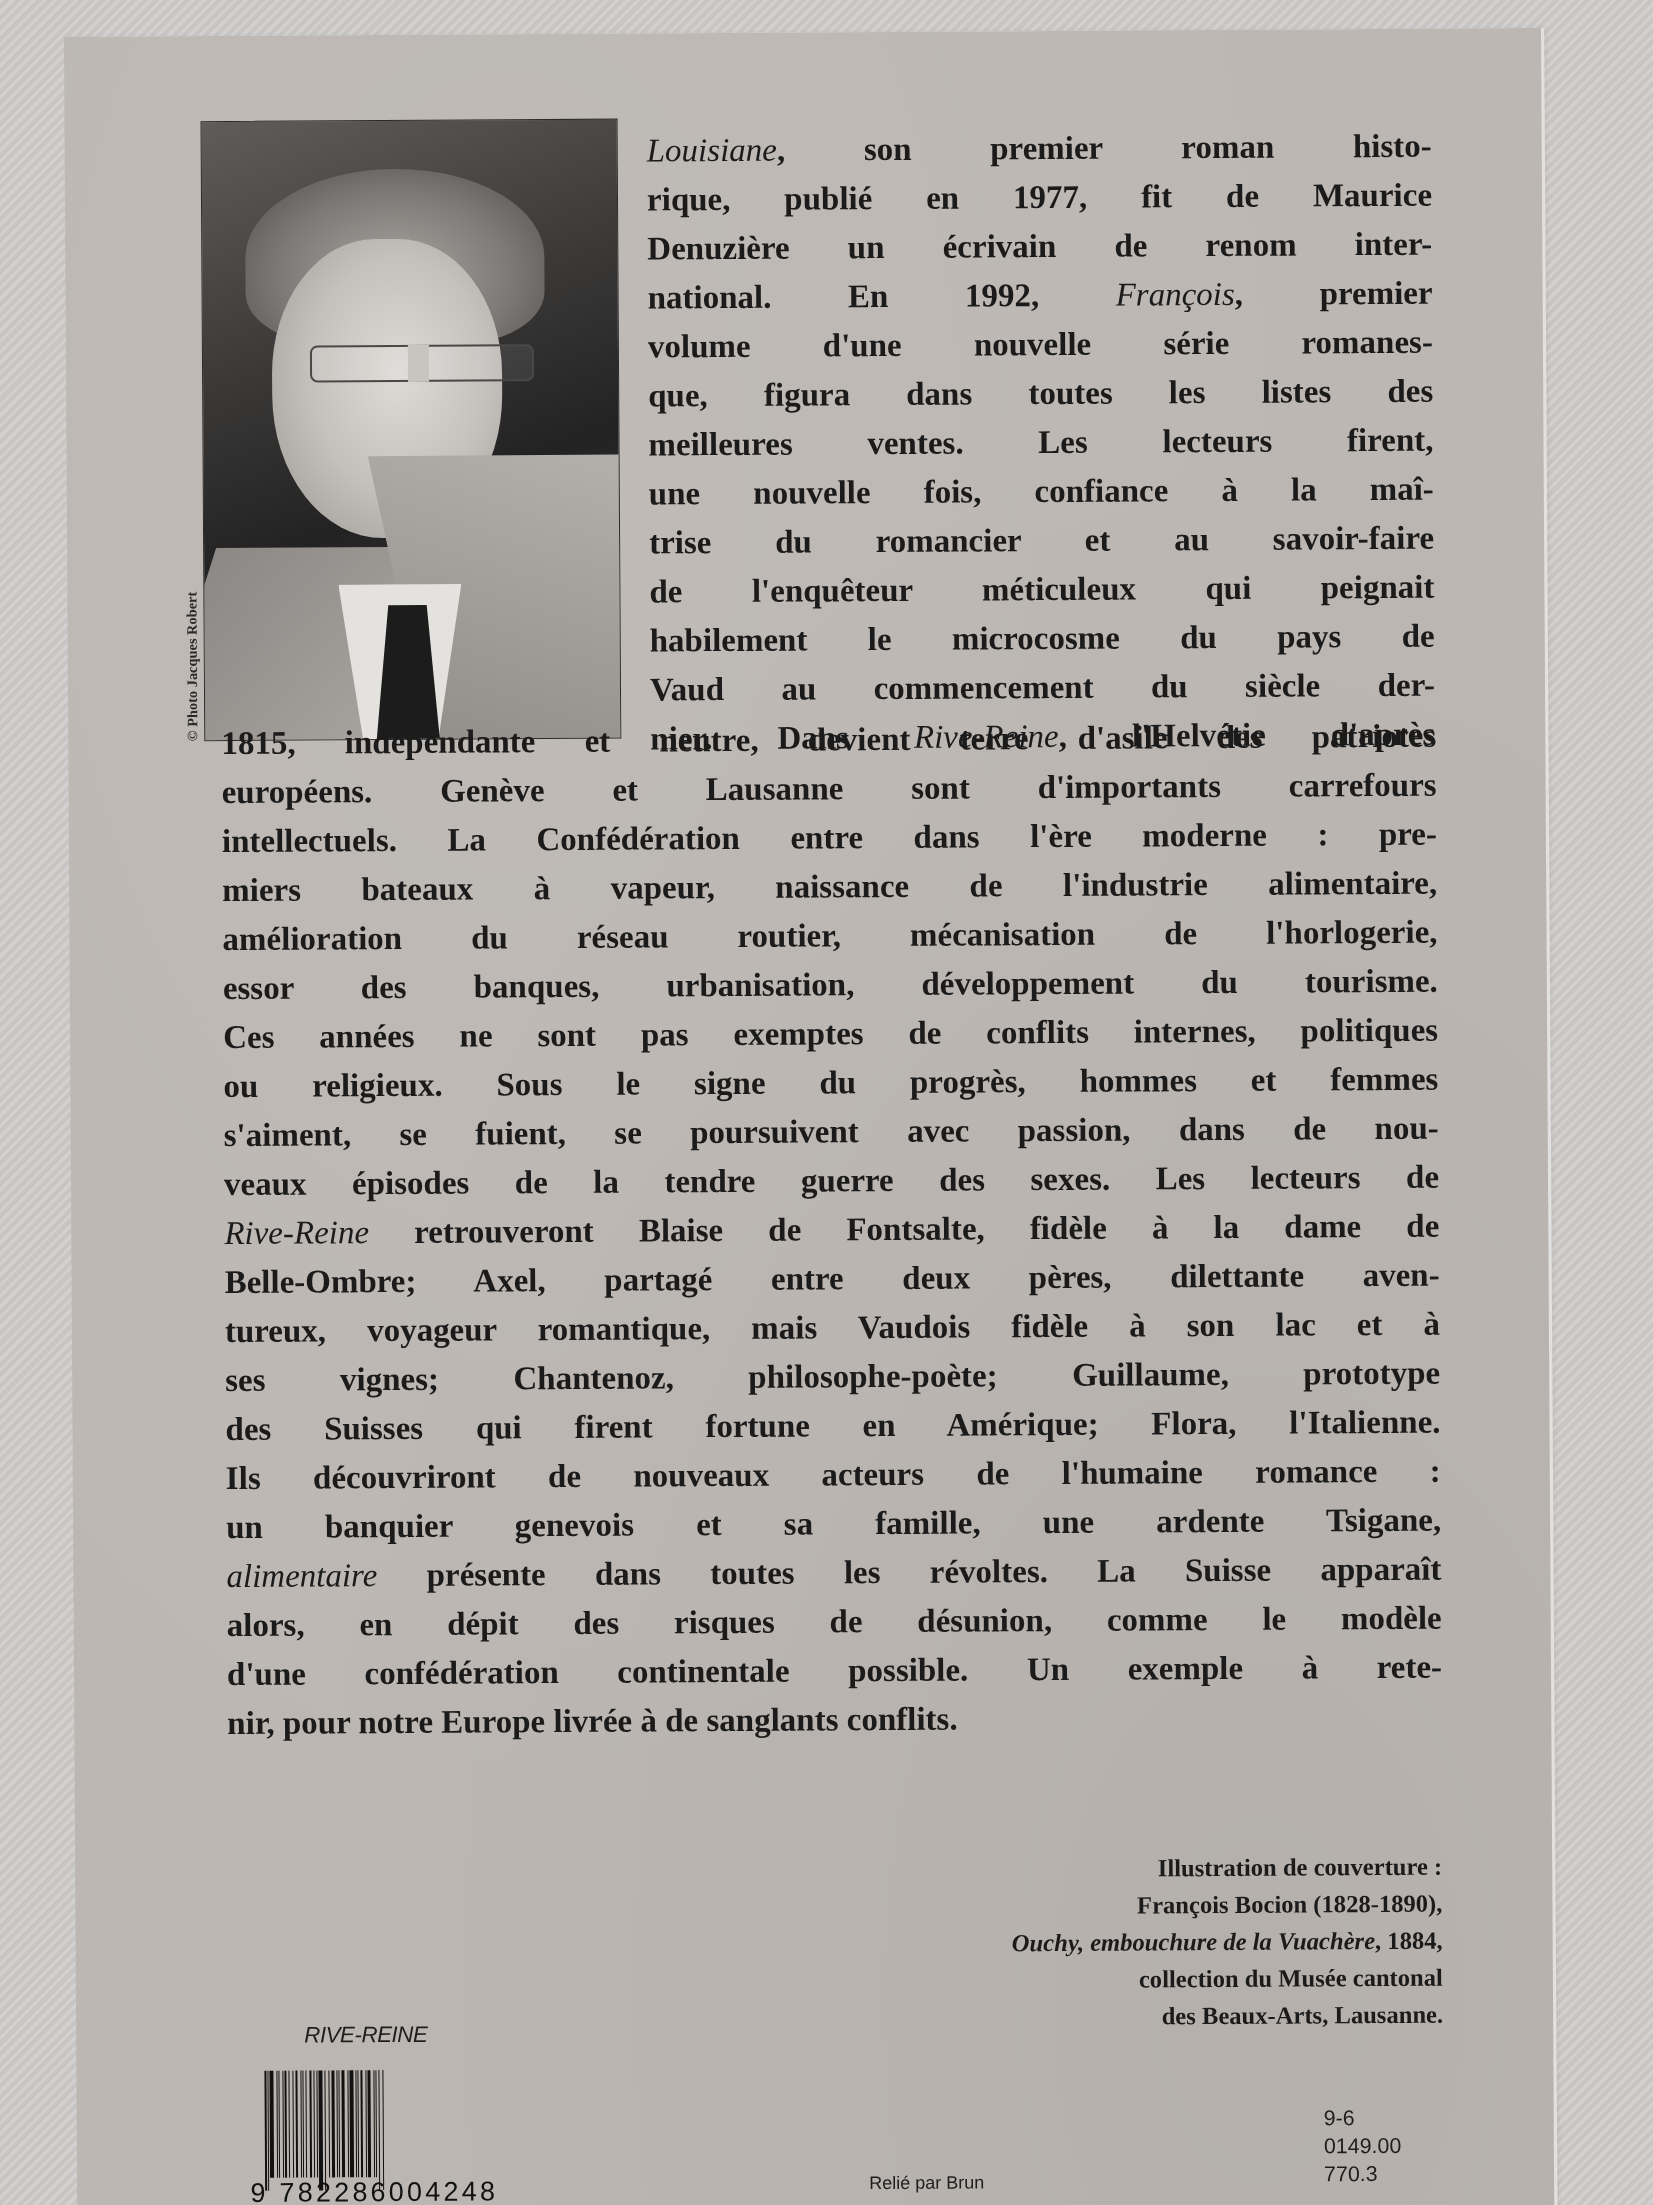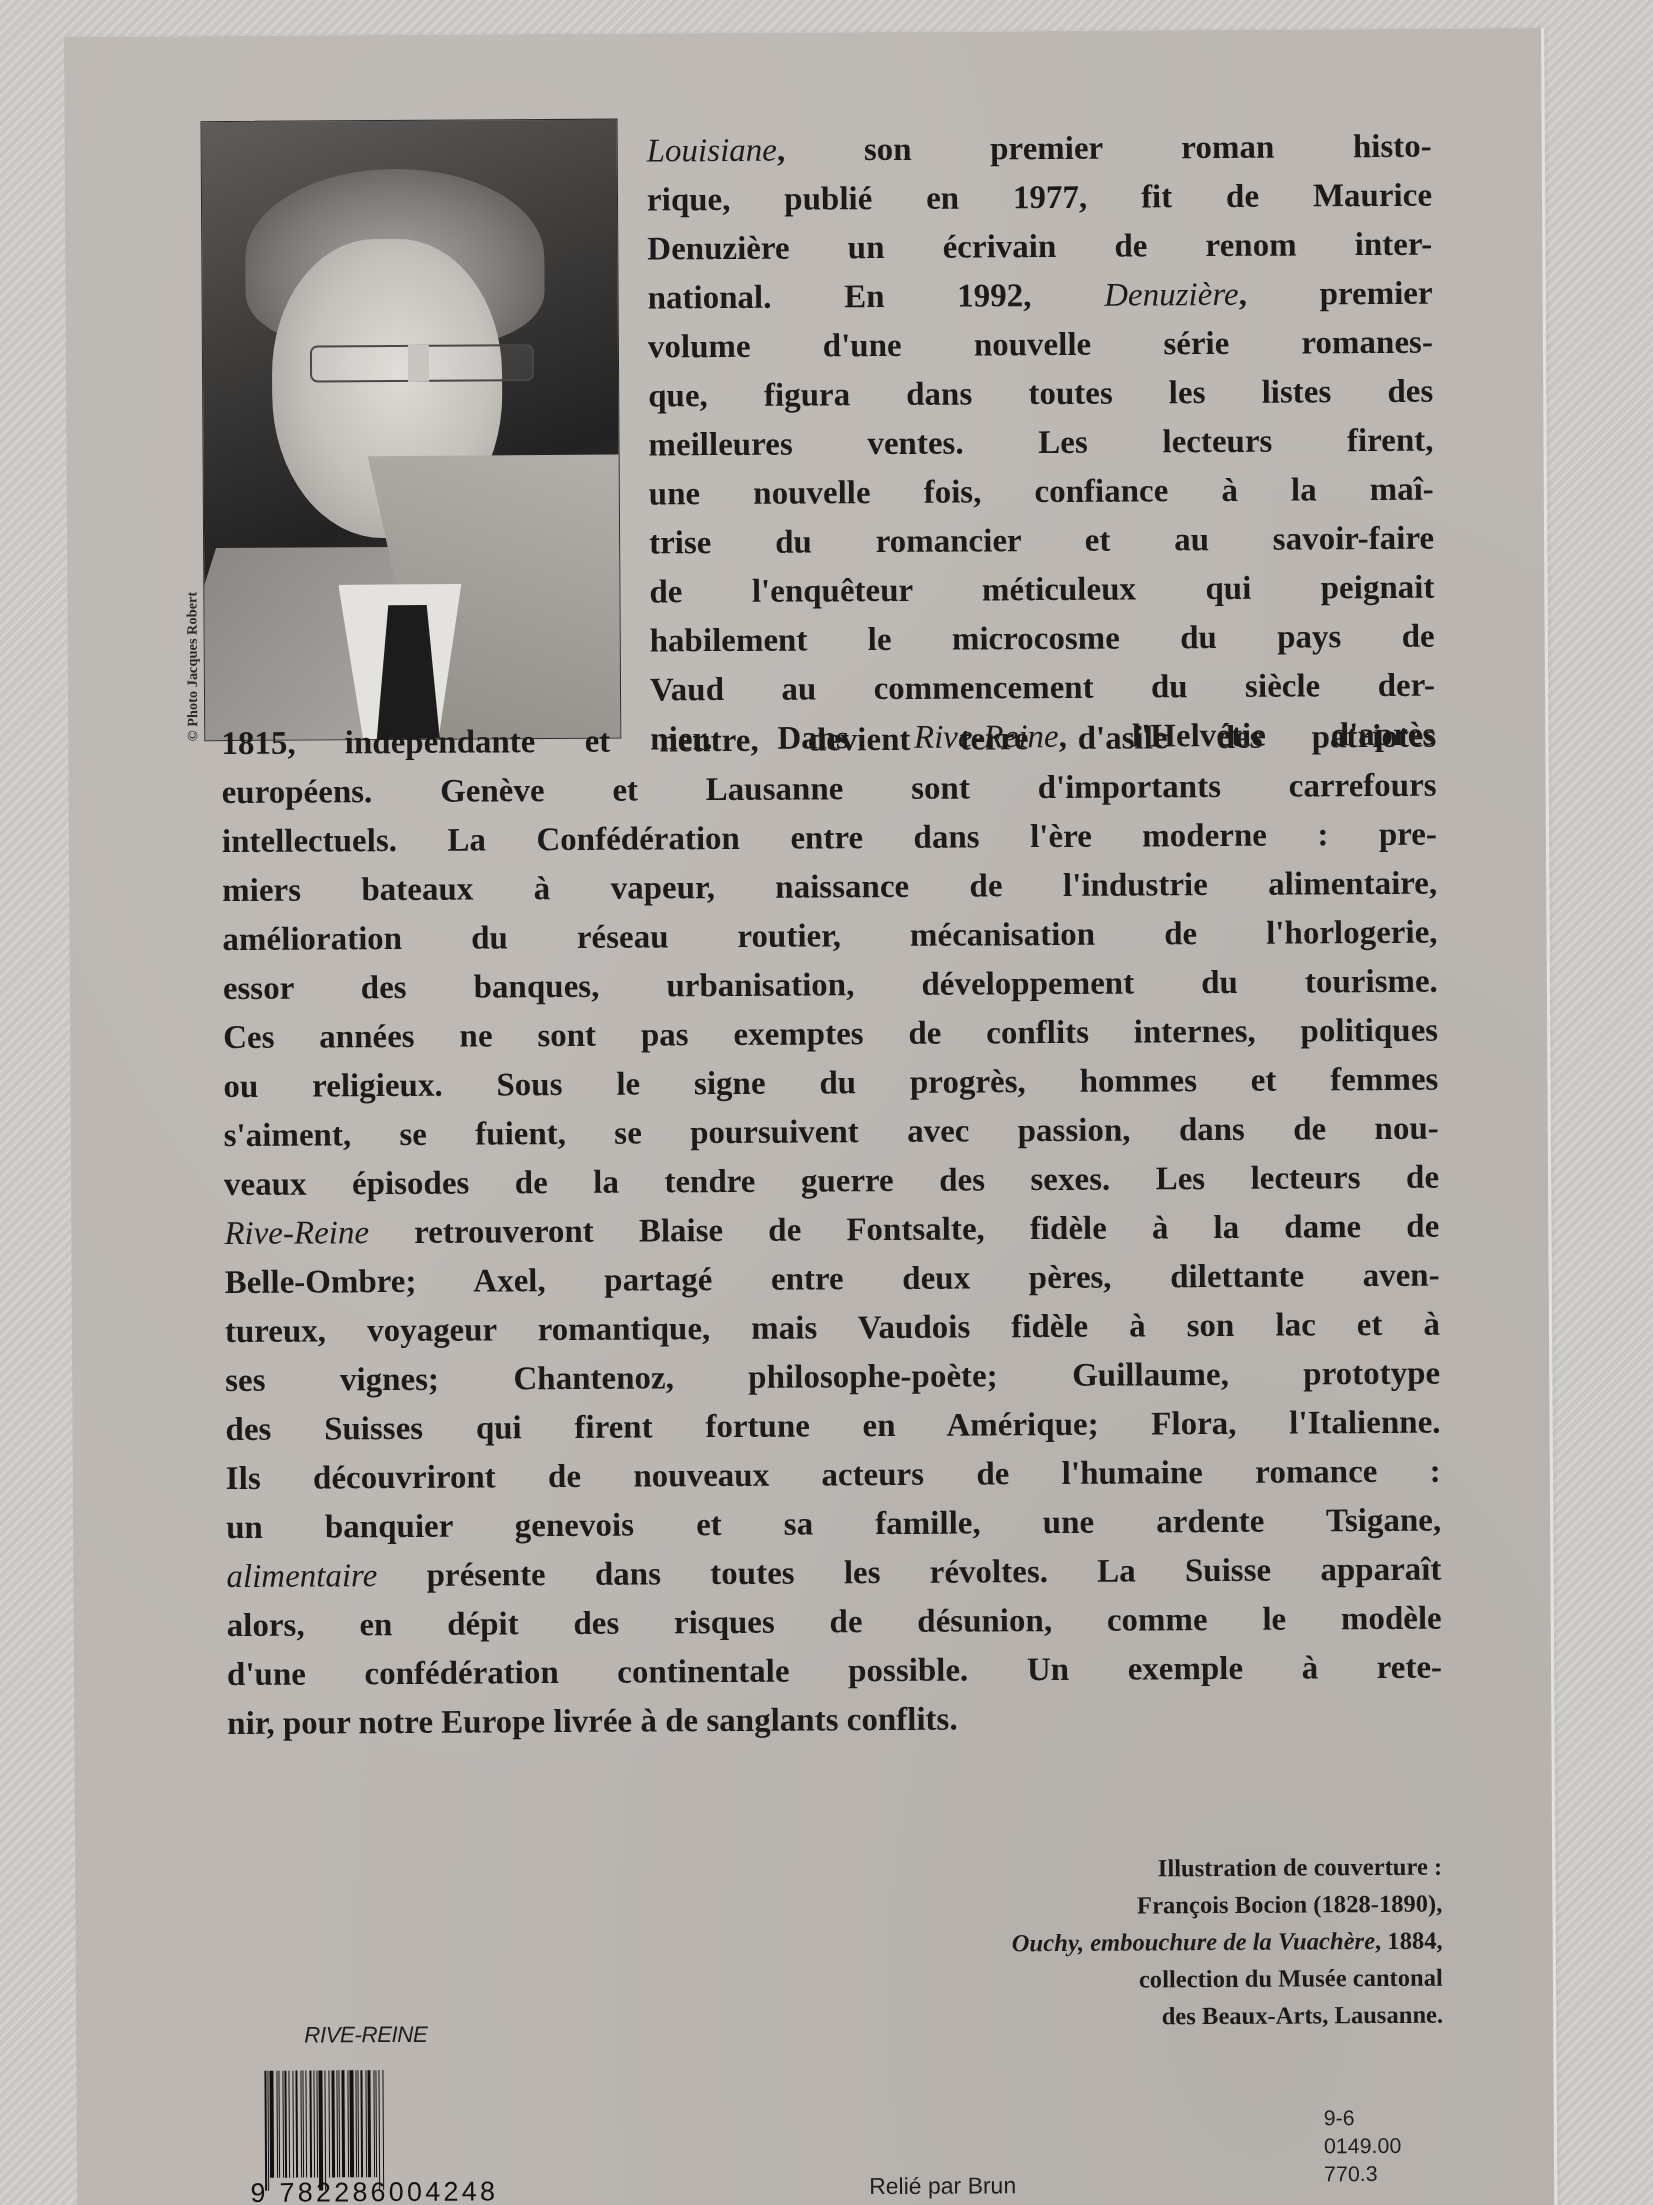--- a/index.html
+++ b/index.html
@@ -216,21 +216,21 @@
       font-size: 27px;
       color: #111;
       letter-spacing: 3.2px;
       white-space: nowrap;
     }
     .binding {
       position: absolute;
       left: 792px;
       top: 2141px;
       font-family: "Liberation Sans", sans-serif;
-      font-size: 23px;
+      font-size: 18px;
       color: #1e1e1e;
     }
     .codes {
       position: absolute;
       left: 1247px;
       top: 2075px;
       font-family: "Liberation Sans", sans-serif;
       font-size: 21.4px;
       line-height: 28px;
       color: #1e1e1e;
@@ -251,21 +251,21 @@
     <div class="shirt"></div>
     <div class="tie"></div>
   </div>
 
   <div class="photo-credit">© Photo Jacques Robert</div>
 
   <div class="blurb blurb-top" id="blurb-top">
       <span class="line"><i>Louisiane</i><span>, son premier roman histo-</span></span>
       <span class="line"><span>rique, publié en 1977, fit de Maurice</span></span>
       <span class="line"><span>Denuzière un écrivain de renom inter-</span></span>
-      <span class="line"><span>national. En 1992, </span><i>Denuzière</i><span>, premier</span></span>
+      <span class="line"><span>national. En 1992, </span><i>François</i><span>, premier</span></span>
       <span class="line"><span>volume d'une nouvelle série romanes-</span></span>
       <span class="line"><span>que, figura dans toutes les listes des</span></span>
       <span class="line"><span>meilleures ventes. Les lecteurs firent,</span></span>
       <span class="line"><span>une nouvelle fois, confiance à la maî-</span></span>
       <span class="line"><span>trise du romancier et au savoir-faire</span></span>
       <span class="line"><span>de l'enquêteur méticuleux qui peignait</span></span>
       <span class="line"><span>habilement le microcosme du pays de</span></span>
       <span class="line"><span>Vaud au commencement du siècle der-</span></span>
       <span class="line"><span>nier. Dans </span><i>Rive-Reine</i><span>, l'Helvétie d'après</span></span>
     </div>

